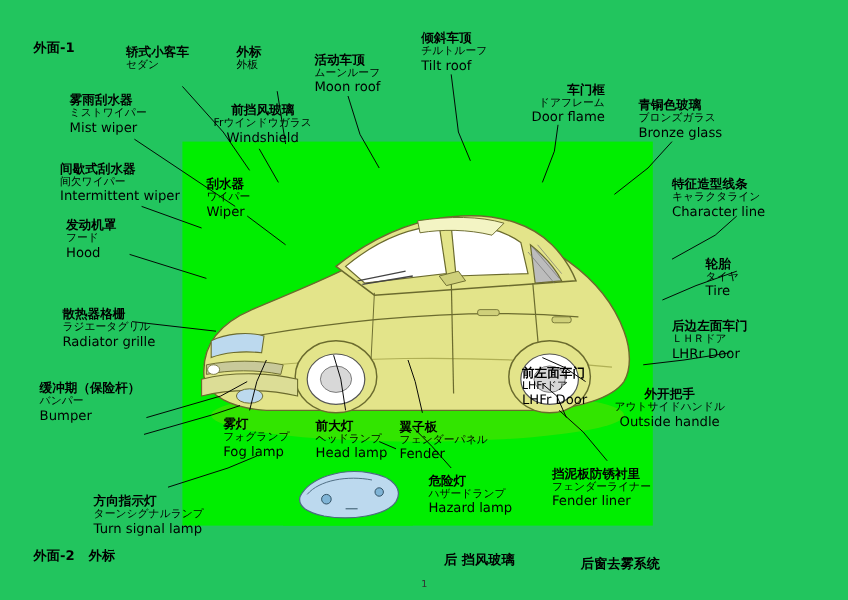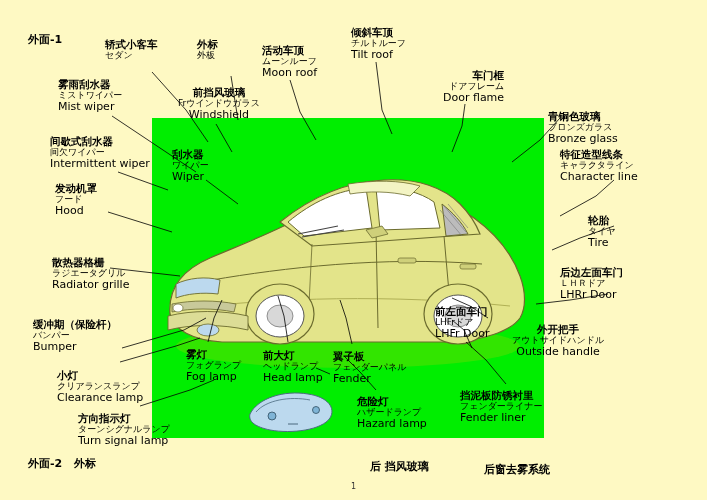--- a/index.html
+++ b/index.html
@@ -7,21 +7,21 @@
     padding: 0;
     background: #ffffff;
   }
   body {
     font-family: "DejaVu Sans", "Liberation Sans", sans-serif;
   }
   #page {
     position: relative;
     width: 707px;
     height: 500px;
-    background: #fef9c3;
+    background: #22c55e;
     overflow: hidden;
   }
   
   .green-panel {
     position: absolute;
     left: 152px;
     top: 118px;
     width: 392px;
     height: 320px;
     background: #00ee00;
@@ -226,21 +226,21 @@
     <div class="jp">チルトルーフ</div>
     <div class="en">Tilt roof</div>
   </div>
 
   <div class="lbl" style="left:443px; top:69px;text-align:right;">
     <div class="cn">车门框</div>
     <div class="jp">ドアフレーム</div>
     <div class="en">Door flame</div>
   </div>
 
-  <div class="lbl" style="left:548px; top:82px;margin-top:28px;">
+  <div class="lbl" style="left:532px; top:82px;">
     <div class="cn">青铜色玻璃</div>
     <div class="jp">ブロンズガラス</div>
     <div class="en">Bronze glass</div>
   </div>
 
   <div class="lbl" style="left:58px; top:78px;">
     <div class="cn">雾雨刮水器</div>
     <div class="jp">ミストワイパー</div>
     <div class="en">Mist wiper</div>
   </div>
@@ -322,25 +322,20 @@
     <div class="jp">ヘッドランプ</div>
     <div class="en">Head lamp</div>
   </div>
 
   <div class="lbl" style="left:333px; top:350px;">
     <div class="cn">翼子板</div>
     <div class="jp">フェンダーパネル</div>
     <div class="en">Fender</div>
   </div>
 
-  <div class="lbl" style="left:57px; top:369px;">
-    <div class="cn">小灯</div>
-    <div class="jp">クリアランスランプ</div>
-    <div class="en">Clearance lamp</div>
-  </div>
 
   <div class="lbl" style="left:460px; top:389px;">
     <div class="cn">挡泥板防锈衬里</div>
     <div class="jp">フェンダーライナー</div>
     <div class="en">Fender liner</div>
   </div>
 
   <div class="lbl" style="left:357px; top:395px;">
     <div class="cn">危险灯</div>
     <div class="jp">ハザードランプ</div>

